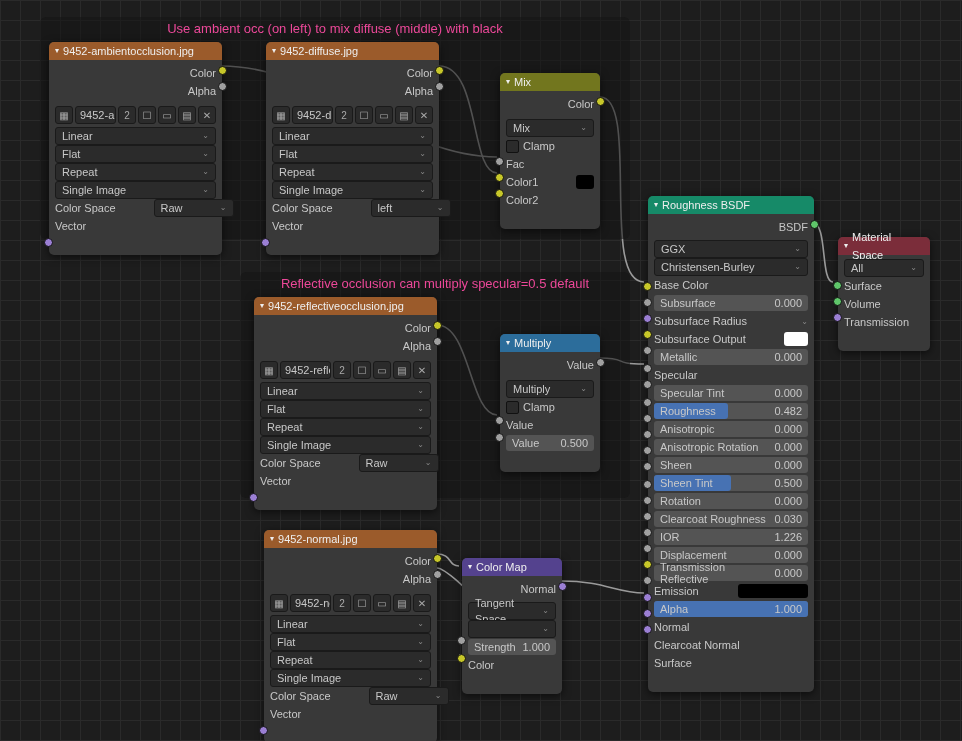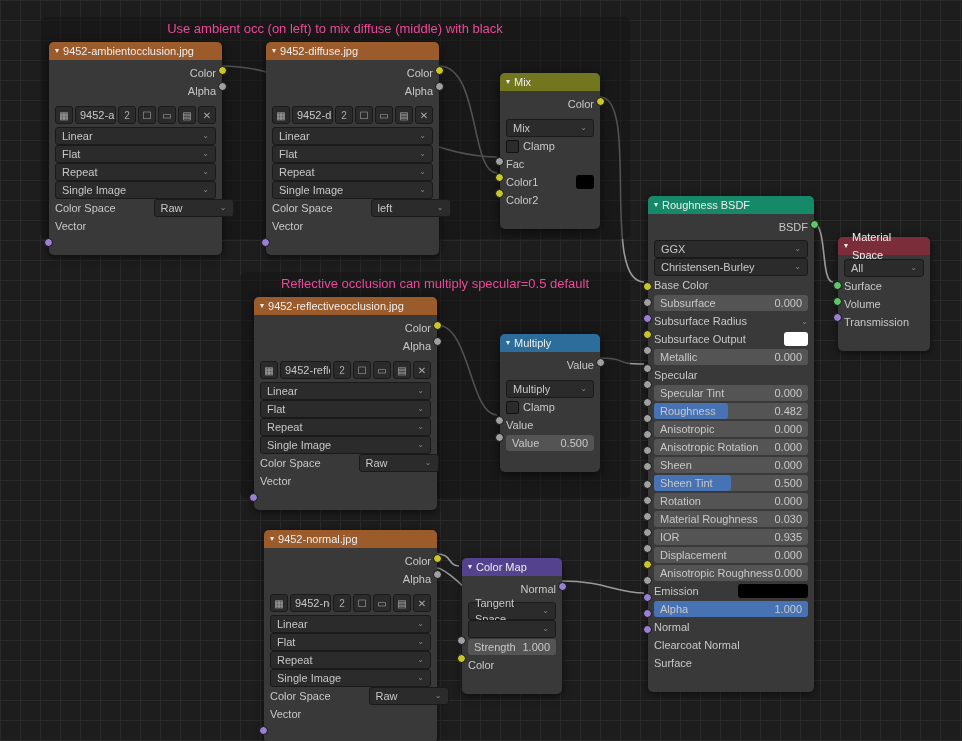--- a/index.html
+++ b/index.html
@@ -590,39 +590,39 @@
         </div>
       </div>
     <div class="row">
         <div class="slider">
           <span>Rotation</span>
           <span>0.000</span>
         </div>
       </div>
     <div class="row">
         <div class="slider">
-          <span>Material Roughness</span>
+          <span>Clearcoat Roughness</span>
           <span>0.030</span>
         </div>
       </div>
     <div class="row">
         <div class="slider">
           <span>IOR</span>
-          <span>0.935</span>
+          <span>1.226</span>
         </div>
       </div>
     <div class="row">
         <div class="slider">
           <span>Displacement</span>
           <span>0.000</span>
         </div>
       </div>
     <div class="row">
         <div class="slider">
-          <span>Anisotropic Roughness</span>
+          <span>Transmission Reflective</span>
           <span>0.000</span>
         </div>
       </div>
     <div class="row row-between">
         <span class="lbl">Emission</span>
         <div class="swatch black"></div>
       </div>
     <div class="row">
         <div class="slider">
           <div class="slider-fill" style="width:100%;"></div>

